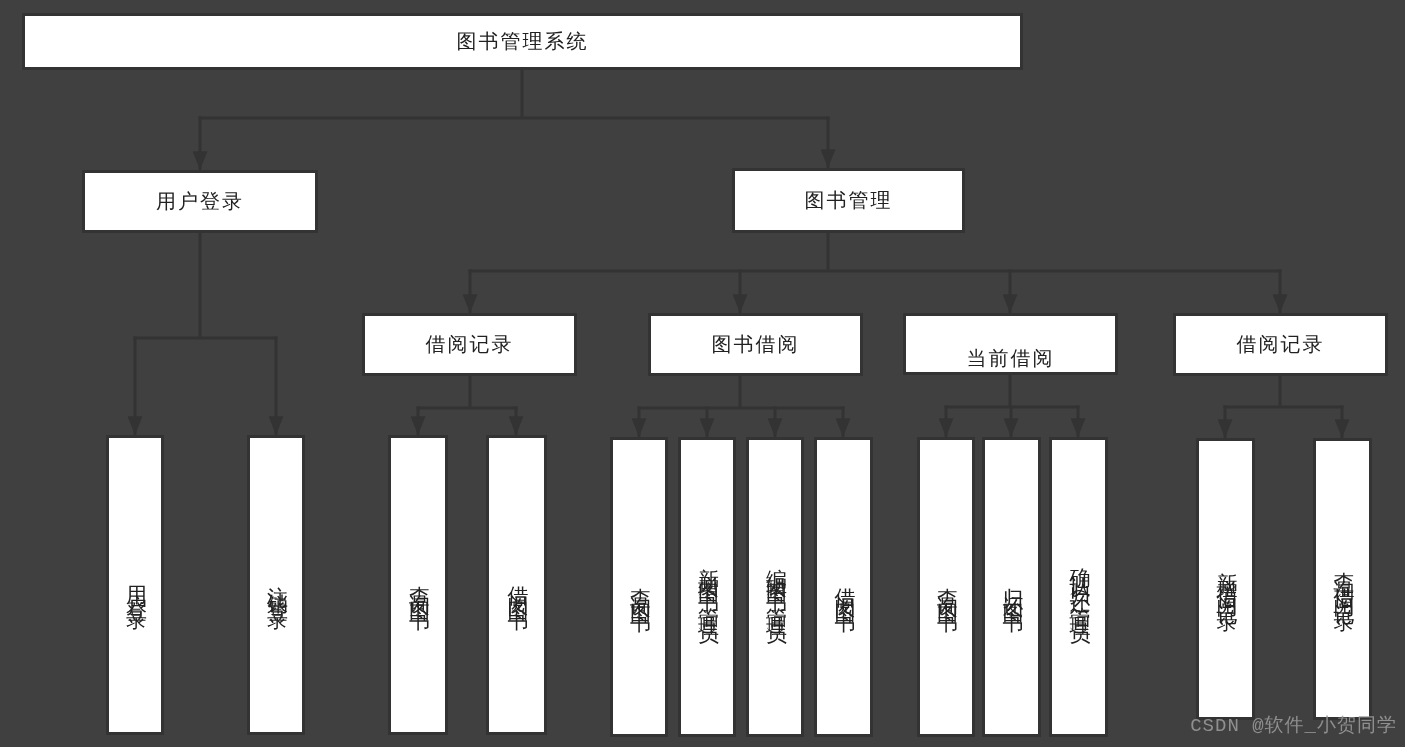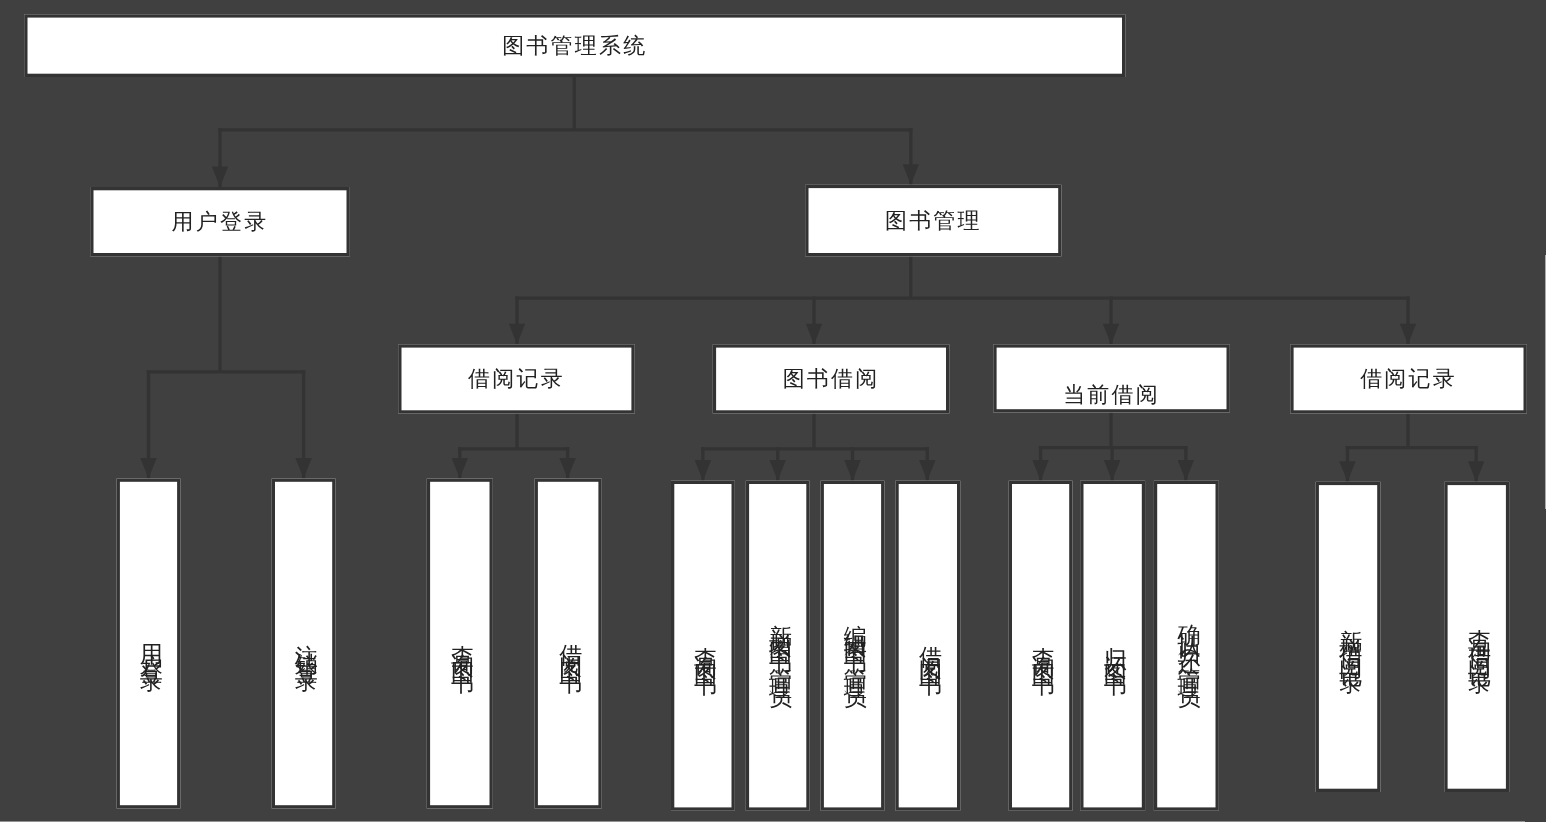--- a/index.html
+++ b/index.html
@@ -169,14 +169,15 @@
     <span class="vtext">确认归还（管理员）</span>
   </div>
 
   <div class="node vnode" style="left:1196px; top:438px; width:59px; height:282px;">
     <span class="vtext">新增借阅记录</span>
   </div>
   <div class="node vnode" style="left:1313px; top:438px; width:59px; height:282px;">
     <span class="vtext">查询借阅记录</span>
   </div>
 
+  <div class="watermark">CSDN @软件_小贺同学</div>
 
 </div>
 
 </body></html>

